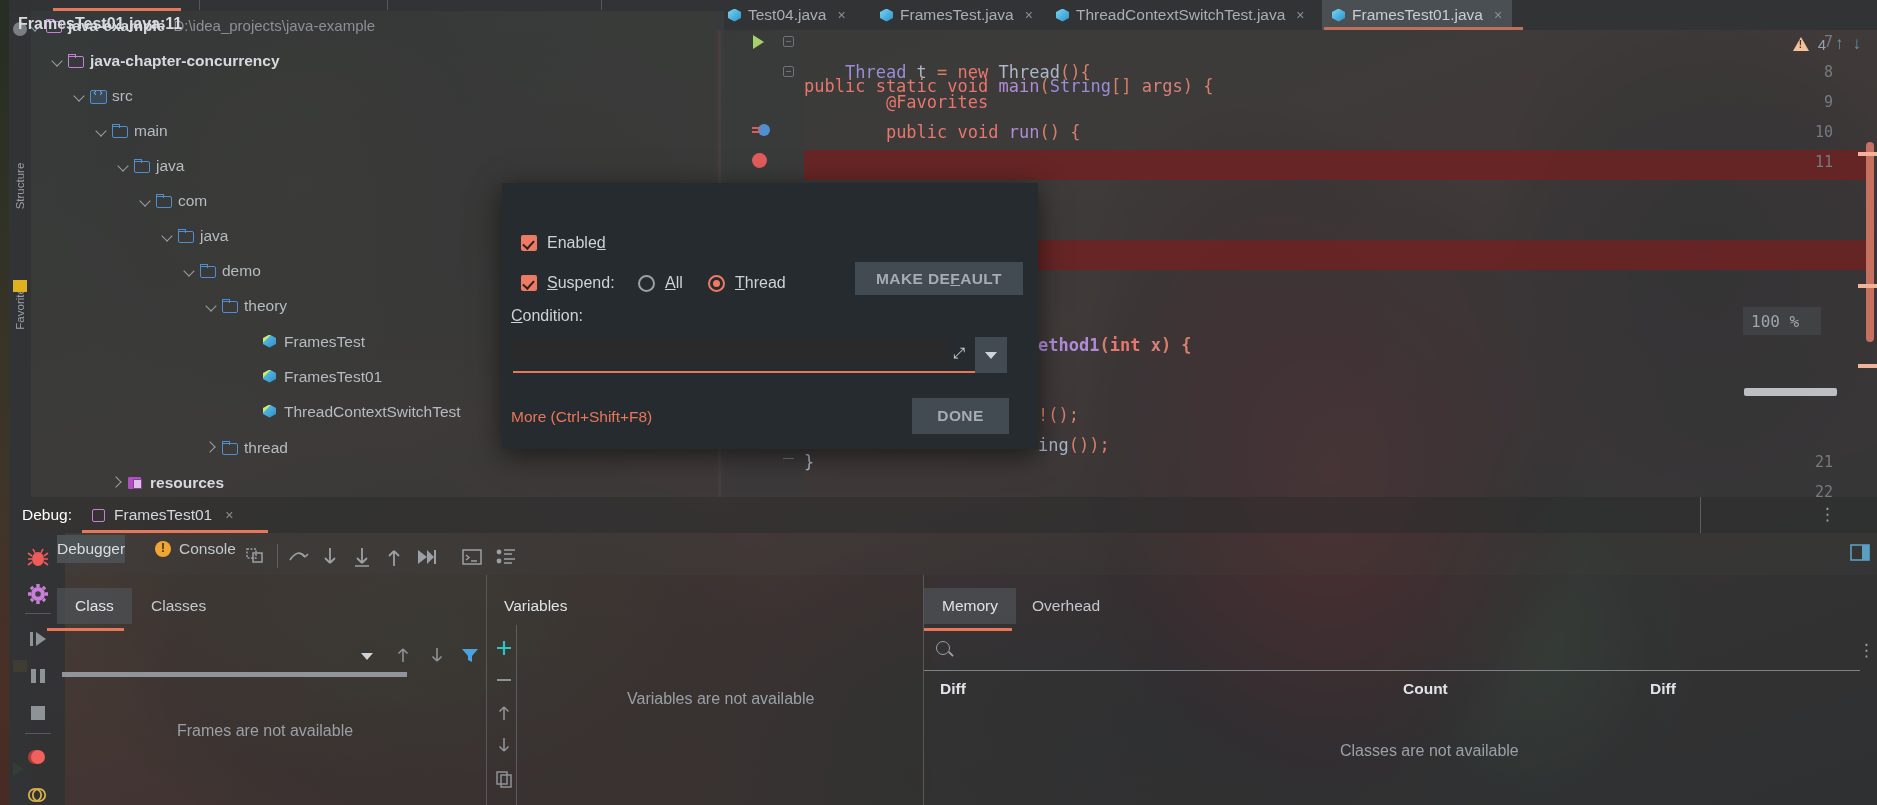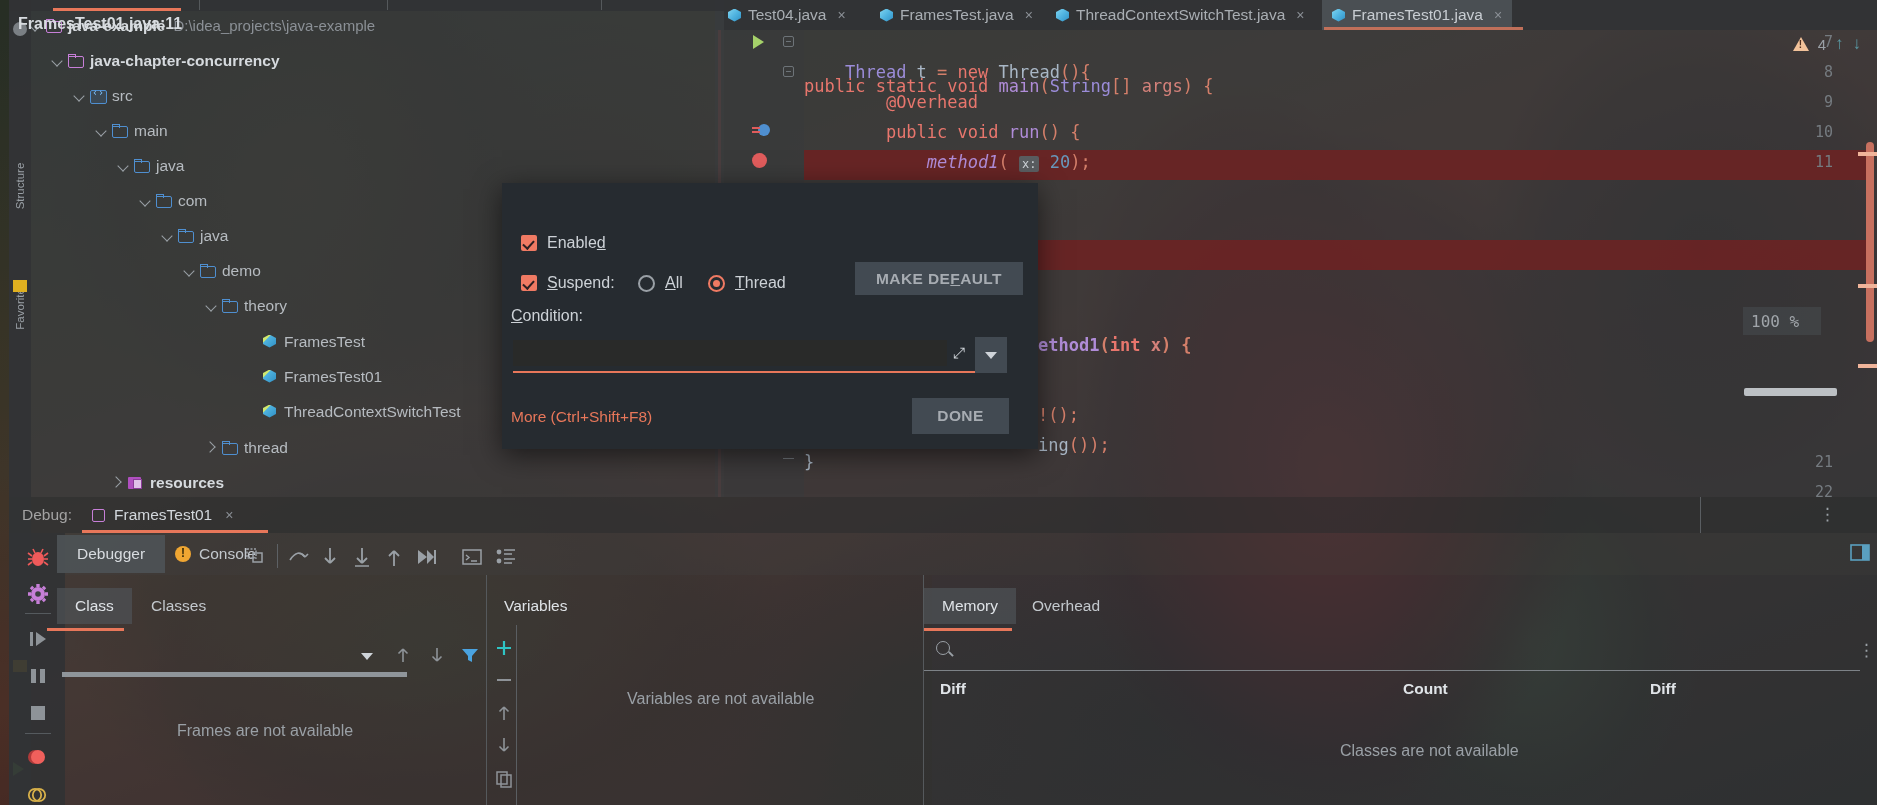--- a/index.html
+++ b/index.html
@@ -248,43 +248,43 @@
   #bp-done {
     position: absolute; left: 912px; top: 398px; width: 97px; height: 36px;
     background: #424a52; color: #a7acb2; font-size: 15.5px; font-weight: bold;
     display: flex; align-items: center; justify-content: center; letter-spacing: 0.4px;
   }
 
   
   #debug-titlebar {
     left: 0; top: 497px; width: 1877px; height: 36px; background: rgba(49,51,53,0.82);
   }
-  #debug-label { position: absolute; left: 22px; top: 506px; font-size: 15.5px; color: #a3a3a3; }
+  #debug-label { position: absolute; left: 22px; top: 506px; font-size: 15.5px; color: #ffffff; }
   #debug-runtab {
     position: absolute; left: 82px; top: 498px; height: 34px; display: flex; align-items: center; gap: 9px;
     padding: 0 10px; font-size: 15.5px; color: #d2d7dc;
   }
   #debug-runtab .sq { width: 13px; height: 13px; border: 1.6px solid #c77fd8; border-radius: 2px; }
   #debug-runtab .xclose { color: #8b9096; font-size: 14px; margin-left: 4px; }
   #debug-runtab-underline { position: absolute; left: 82px; top: 530px; width: 186px; height: 3px; background: #e8775a; }
   #debug-titlebar-dots { position: absolute; left: 1819px; top: 504px; color: #9aa0a6; font-size: 17px; }
   #debug-titlebar-divider { position: absolute; left: 1700px; top: 497px; width: 1px; height: 36px; background: #5a5e62; }
 
   #debug-rail {
     left: 0; top: 533px; width: 56px; height: 272px; background: rgba(49,51,53,0.92);
   }
   .rail-ico { position: absolute; left: 18px; width: 22px; height: 22px; }
   .rail-sep { position: absolute; left: 16px; width: 26px; height: 1px; background: #555a5e; }
 
   #debug-toolbar {
     left: 56px; top: 533px; width: 1821px; height: 42px; background: rgba(63,66,69,0.60);
   }
   .dtab {
-    position: absolute; top: 535px; height: 38px; display: flex; align-items: center; gap: 8px;
-    padding: 0 20px; font-size: 15.5px; color: #c3c8cd;
+    position: absolute; top: 535px; height: 28px; display: flex; align-items: center; gap: 8px;
+    padding: 0 0; font-size: 15.5px; color: #c3c8cd;
   }
   .dtab.active { background: rgba(78,83,87,0.9); color: #d8dce0; }
   .console-ico {
     width: 16px; height: 16px; border-radius: 50%; background: #f0a632; position: relative; flex: 0 0 16px;
   }
   .console-ico::after { content: "!"; position: absolute; left: 6px; top: 0px; font-size: 12px; color: #3a2c08; font-weight: bold; }
   .tbico { position: absolute; top: 546px; width: 22px; height: 22px; }
   #toolbar-sep { position: absolute; left: 277px; top: 544px; width: 1px; height: 24px; background: #5d6165; }
 
   #frames-panel { left: 56px; top: 575px; width: 430px; height: 230px; background: rgba(62,66,70,0.48); }
@@ -354,23 +354,22 @@
     <div style="position:absolute;left:0;top:3px;width:8px;height:1.6px;background:#e05c5c;"></div>
     <div style="position:absolute;left:0;top:7px;width:8px;height:1.6px;background:#e05c5c;"></div>
   </div>
   <div class="bp-gutter" style="left:752px; top:153px;"></div>
   <div class="fold" style="left:783px; top:454px; border:none;">
     <div style="position:absolute;left:0;top:4px;width:11px;height:1.4px;background:#6d7378;"></div>
   </div>
 
   <div class="codeline" style="top:27px;margin-top:44px;"><span class="kw2">public static void </span><span class="mth">main</span><span class="pun">(</span><span class="typ">String</span><span class="pun">[] </span><span class="nm">args</span><span class="pun">) {</span></div>
   <div class="codeline" style="top:57px;"><span class="pun">    </span><span class="typ">Thread </span><span class="cls2">t </span><span class="pun">= </span><span class="kw2">new </span><span class="cls2">Thread</span><span class="pun">(){</span></div>
-  <div class="codeline" style="top:87px;"><span class="pun">        </span><span class="kw2">@Overhead</span></div>
+  <div class="codeline" style="top:87px;"><span class="pun">        </span><span class="kw2">@Favorites</span></div>
   <div class="codeline" style="top:117px;"><span class="pun">        </span><span class="kw2">public void </span><span class="mth">run</span><span class="pun">() {</span></div>
-  <div class="codeline" style="top:147px;"><span class="pun">            </span><span class="mth ital">method1</span><span class="pun">( </span><span style="background:#5a5d60;color:#cfd4d9;font-size:12px;padding:1px 3px;border-radius:2px;">x:</span><span class="num"> 20</span><span class="pun">);</span></div>
 
   <div class="codeline" style="left:1038px; top:330px;font-weight:bold;"><span class="mth">ethod1</span><span class="pun">(</span><span class="kw2">int </span><span class="nm">x</span><span class="pun">) {</span></div>
   <div class="codeline" style="left:1038px; top:400px;"><span class="pun">!();</span></div>
   <div class="codeline" style="left:1038px; top:430px;"><span class="cls2">ing</span><span class="pun">());</span></div>
   <div class="codeline" style="left:804px; top:447px;">}</div>
 
   <div id="tabbar"></div>
   <div class="etab" style="left:718px;justify-content:center;">
     <span class="cubeico"></span>
     <span>Test04.java</span>

